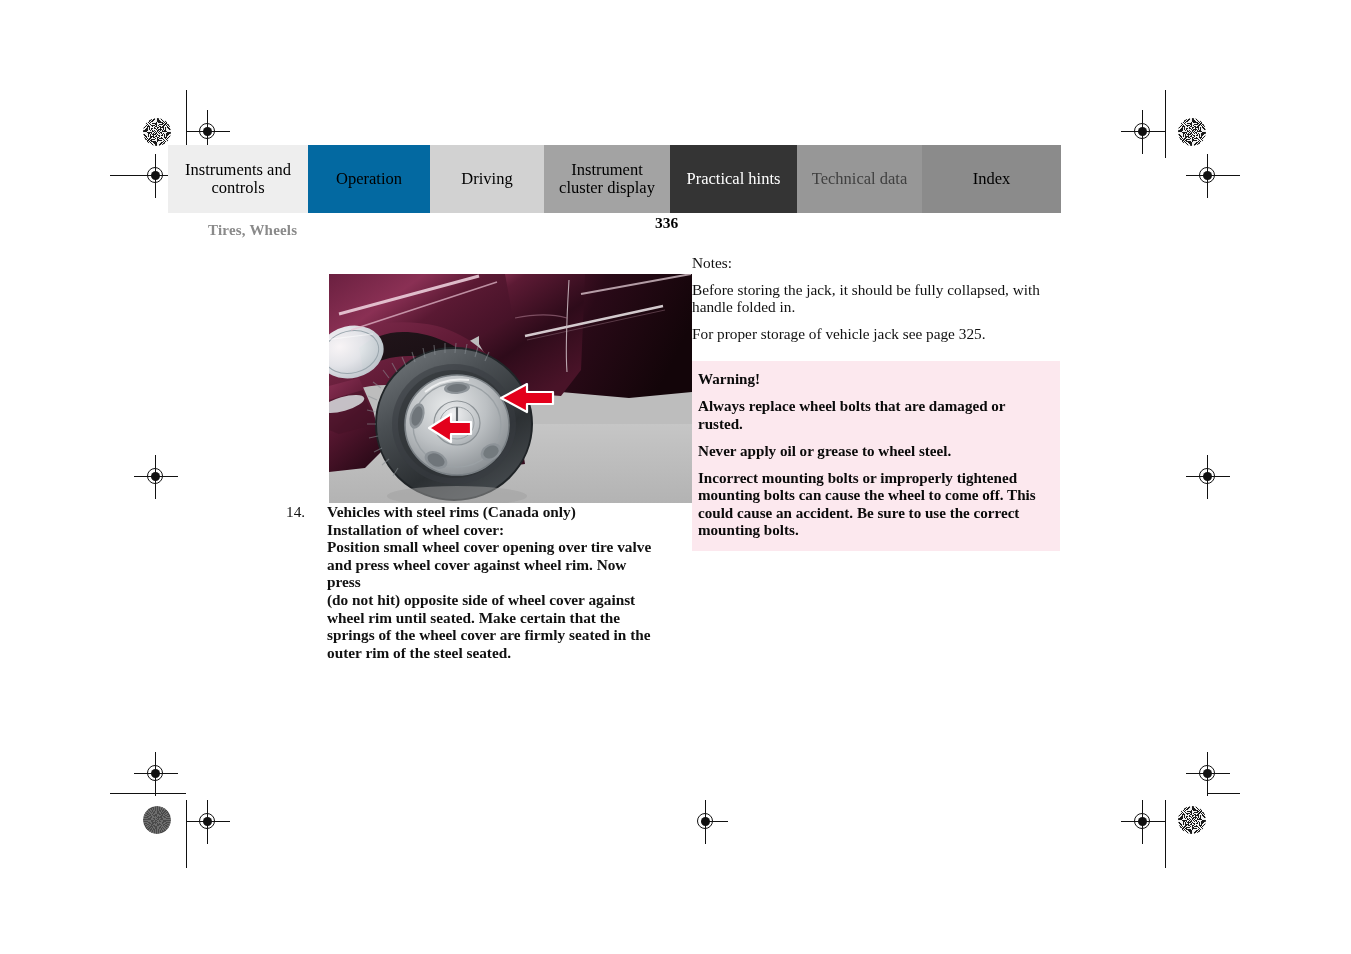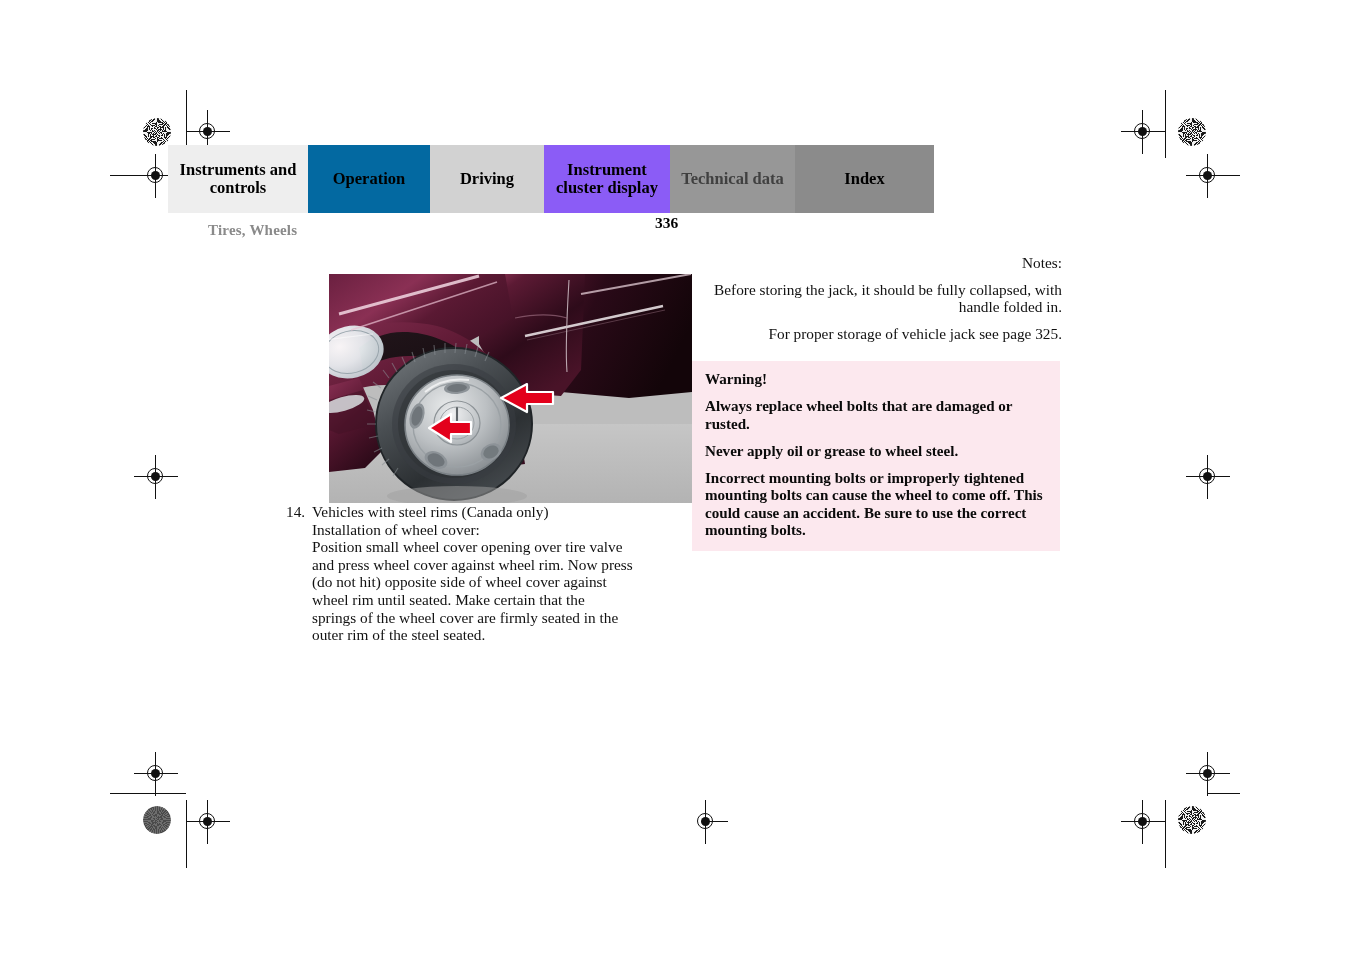--- a/index.html
+++ b/index.html
@@ -85,21 +85,21 @@
     width: 1015px;
     height: 68px;
     display: flex;
   }
   .tab {
     display: flex;
     align-items: center;
     justify-content: center;
     text-align: center;
     font-family: "Liberation Serif", serif;
-    font-weight: bold;
+    font-weight: normal;
     font-size: 16.5px;
     line-height: 1.12;
     color: #000000;
     padding: 0 4px;
     box-sizing: border-box;
   }
   .tab.active { color: #ffffff; }
 
   
   #sectionhead {
@@ -144,43 +144,44 @@
     color: #111;
   }
   #stepblock .num {
     position: absolute;
     left: 0;
     top: 0;
     width: 28px;
     text-align: left;
   }
   #stepblock .body {
-    margin-left: 26px;
+    margin-left: 41px;
+    font-weight: bold;
   }
 
   
   #notes {
     position: absolute;
     left: 692px;
     top: 254px;
     width: 370px;
     font-size: 15.3px;
     line-height: 17.6px;
     color: #111;
   }
-  #notes p { margin: 0 0 9px 0; text-align: right; }
+  #notes p { margin: 0 0 9px 0; }
   #notes p:last-child { margin-bottom: 0; }
 
   #warnbox {
     position: absolute;
     left: 692px;
     top: 361px;
     width: 368px;
     background: #fce8ee;
-    padding: 10px 11px 12px 13px;
+    padding: 10px 11px 12px 6px;
     box-sizing: border-box;
     font-size: 15.1px;
     line-height: 17.3px;
     font-weight: bold;
     color: #0a0a0a;
   }
   #warnbox p { margin: 0 0 10px 0; }
   #warnbox p:last-child { margin-bottom: 0; }
 </style>
 </head>
@@ -284,22 +285,25 @@
 <nav id="tabbar">
   <div class="tab" style="background: rgb(238, 238, 238); color: rgb(0, 0, 0); flex: 0 0 140px;">
       <span>Instruments and controls</span>
     </div>
   <div class="tab" style="background: #0369a1; color: rgb(0, 0, 0); flex: 0 0 122px;">
       <span>Operation</span>
     </div>
   <div class="tab" style="background: rgb(210, 210, 210); color: rgb(0, 0, 0); flex: 0 0 114px;">
       <span>Driving</span>
     </div>
-  <div class="tab" style="background: #8b5cf6; color: rgb(0, 0, 0); flex: 0 0 126px;">
+  <div class="tab" style="background: #a3a3a3; color: rgb(0, 0, 0); flex: 0 0 126px;">
       <span>Instrument cluster display</span>
+    </div>
+  <div class="tab active" style="background: rgb(52, 52, 52); color: rgb(255, 255, 255); flex: 0 0 127px;">
+      <span>Practical hints</span>
     </div>
   <div class="tab" style="background: rgb(151, 151, 151); color: #404040; flex: 0 0 125px;">
       <span>Technical data</span>
     </div>
   <div class="tab" style="background: rgb(139, 139, 139); color: rgb(0, 0, 0); flex: 0 0 139px;">
       <span>Index</span>
     </div>
 </nav>
 
 <div id="sectionhead">Tires, Wheels</div>

